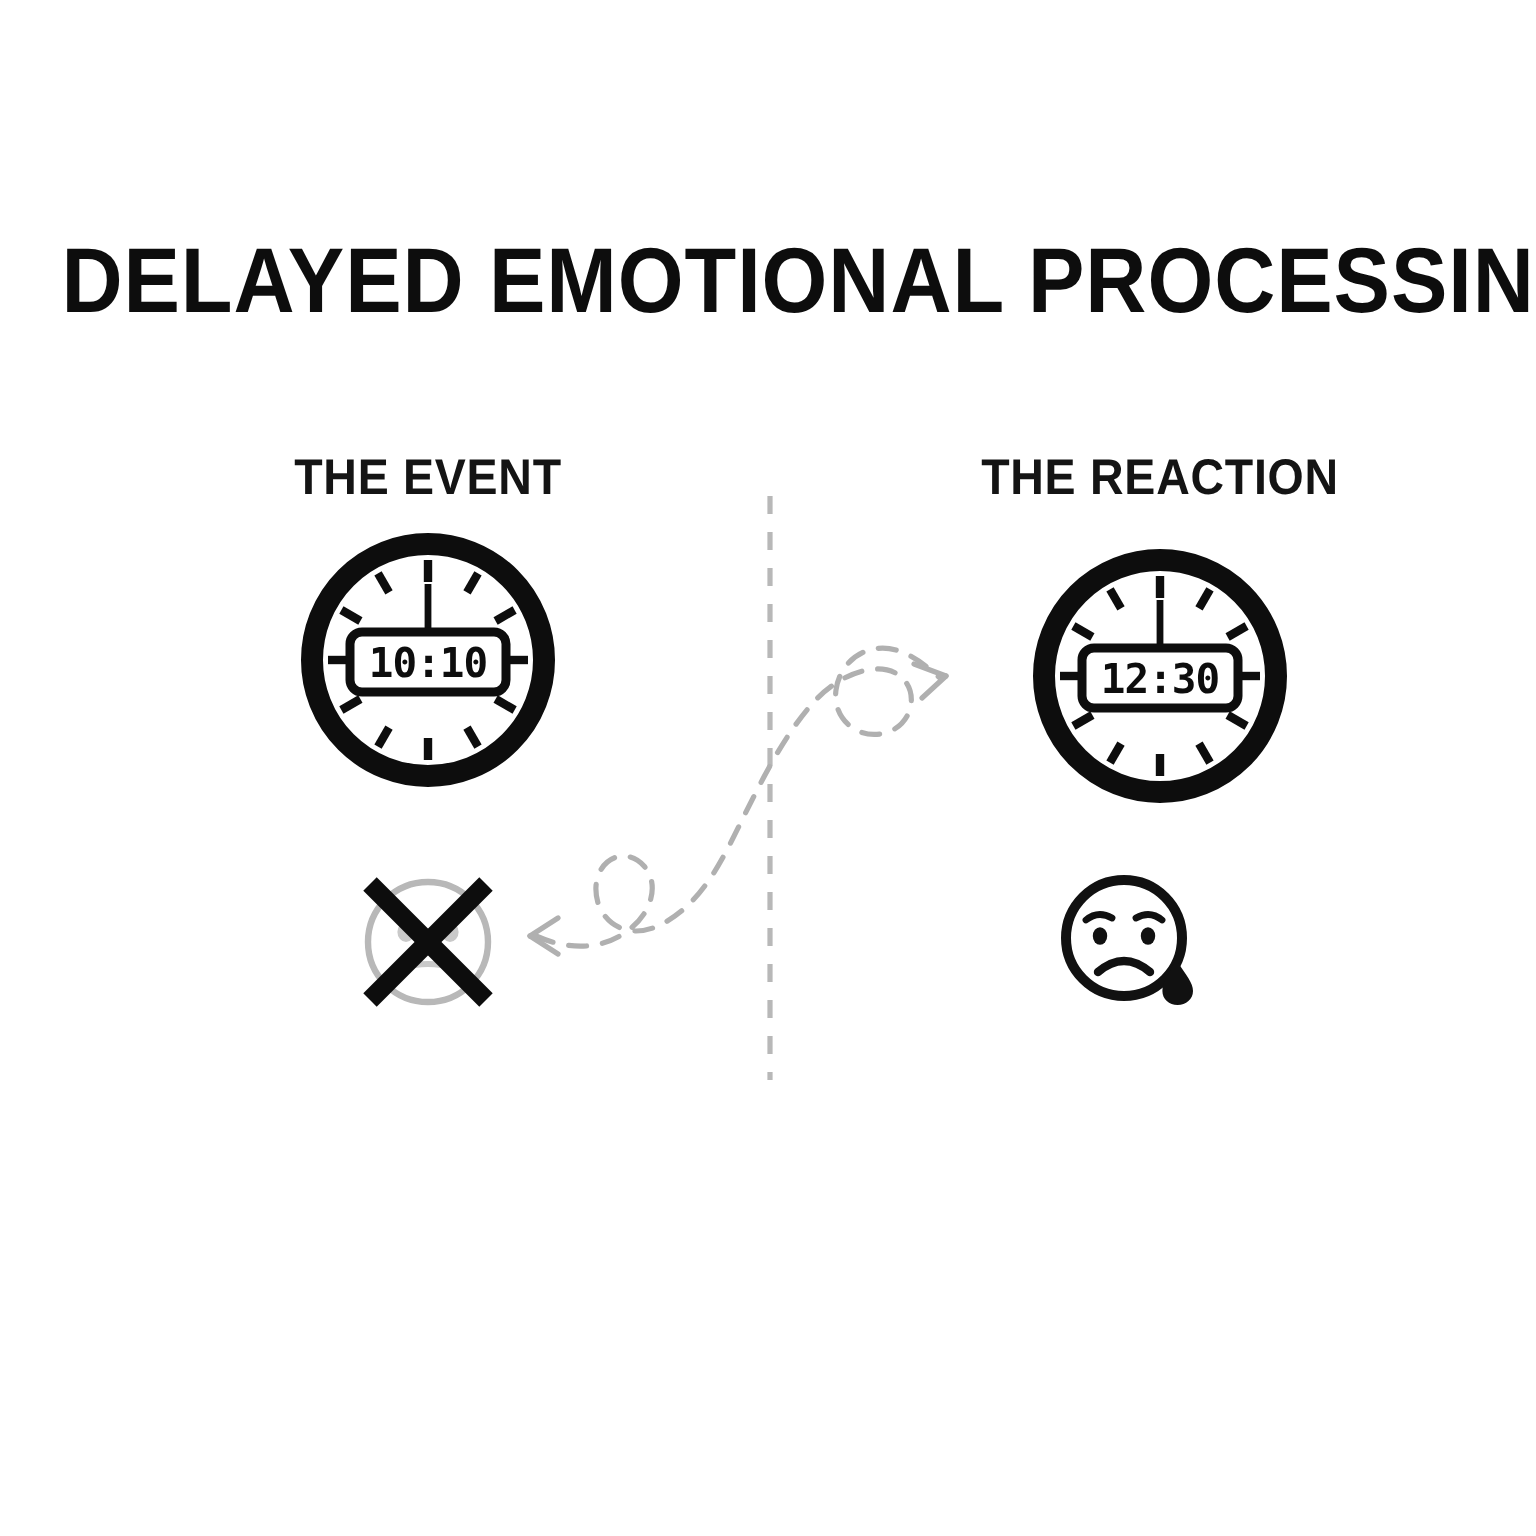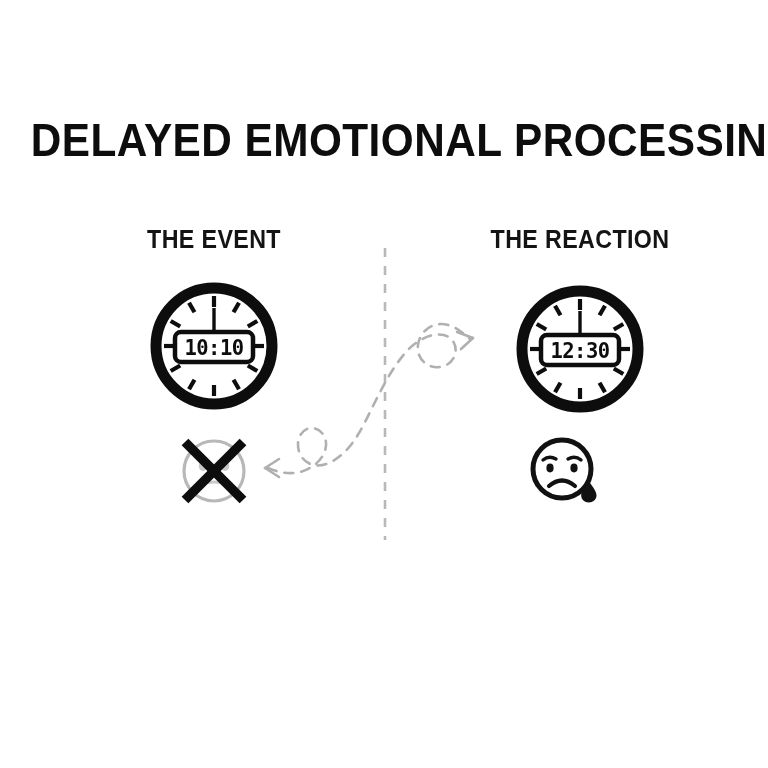--- a/index.html
+++ b/index.html
@@ -54,22 +54,22 @@
   }
   #label-left  { left: 64px; }
   #label-right { left: 430px; }
 
   
   .clock {
     position: absolute;
     width: 132px;
     height: 132px;
   }
-  #clock-left  { left: 148px; top: 280px; text-align: center; }
-  #clock-right { left: 514px; top: 283px; }
+  #clock-left  { left: 148px; top: 264px; text-align: center; }
+  #clock-right { left: 514px; top: 272px; }
 
   
   .face {
     position: absolute;
     width: 74px;
     height: 74px;
   }
   #face-left  { left: 177px; top: 434px; }
   #face-right { left: 527px; top: 434px; }
 

